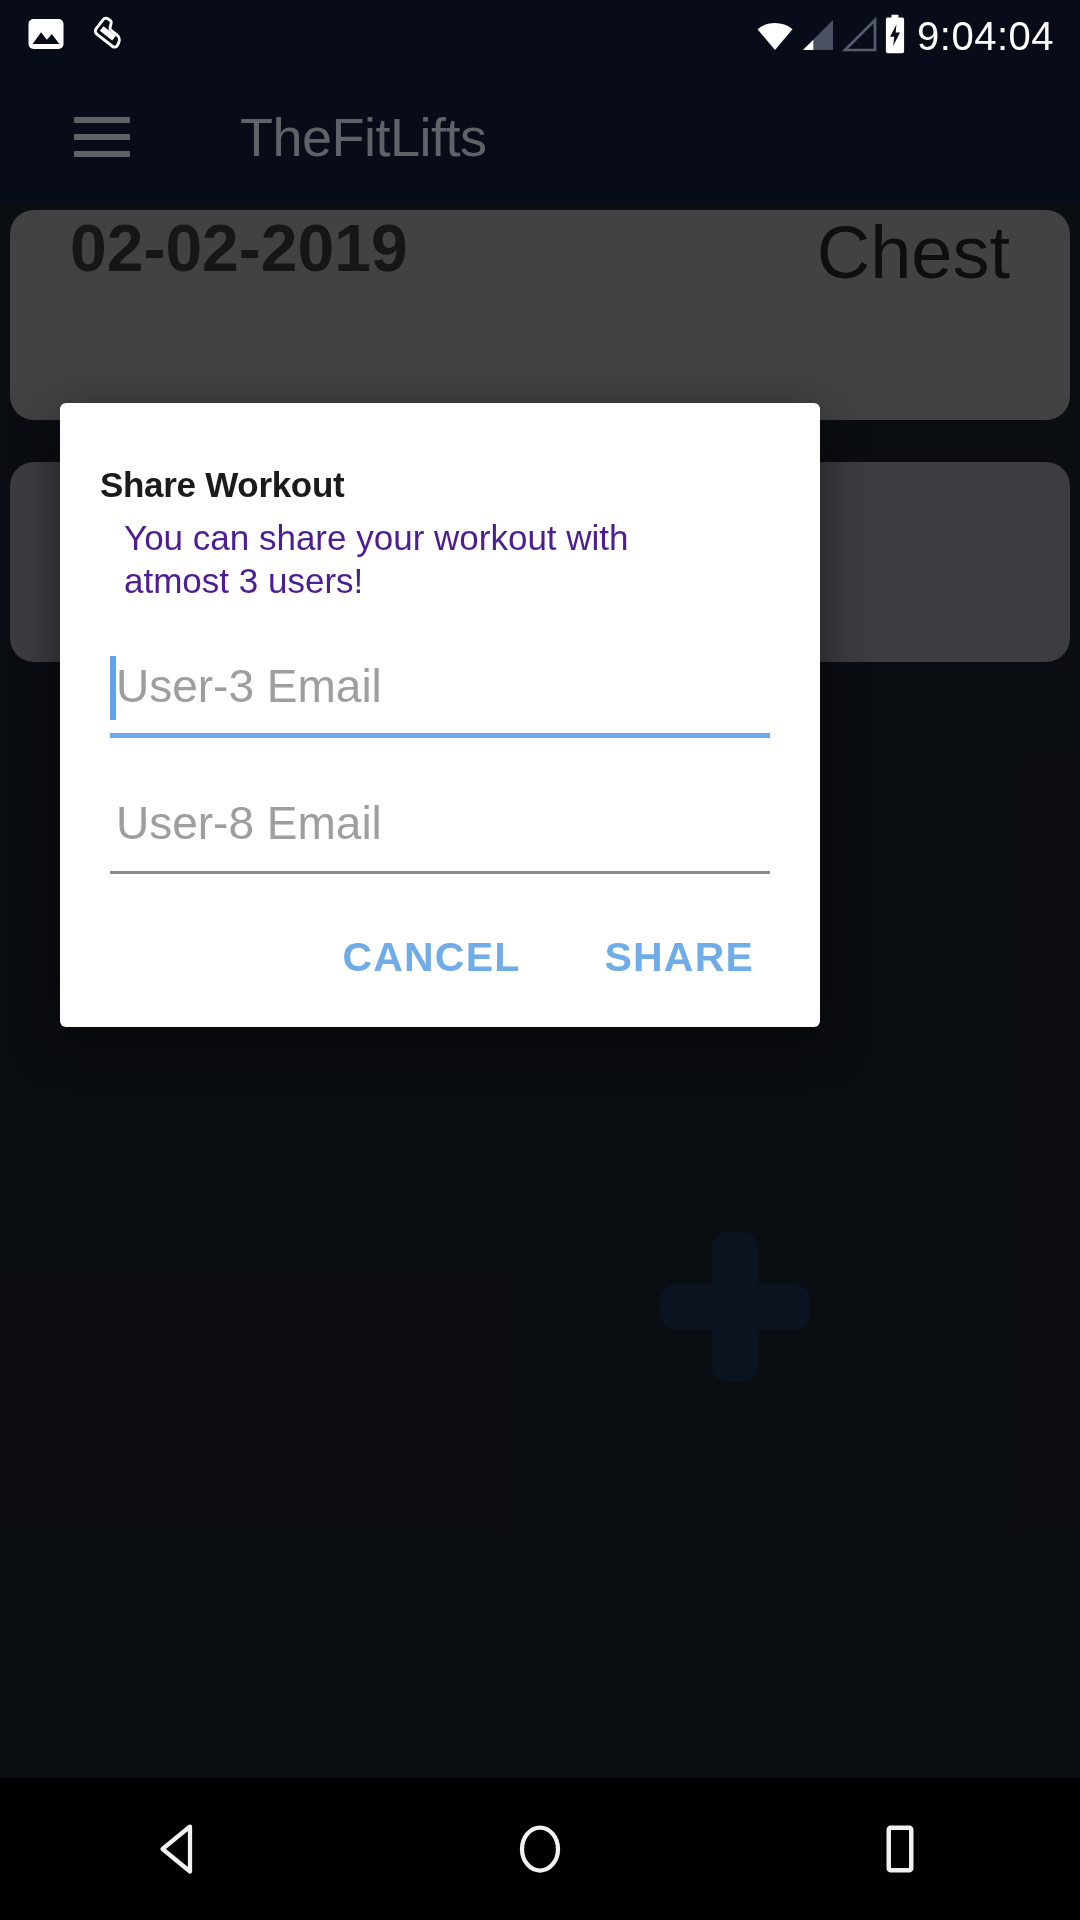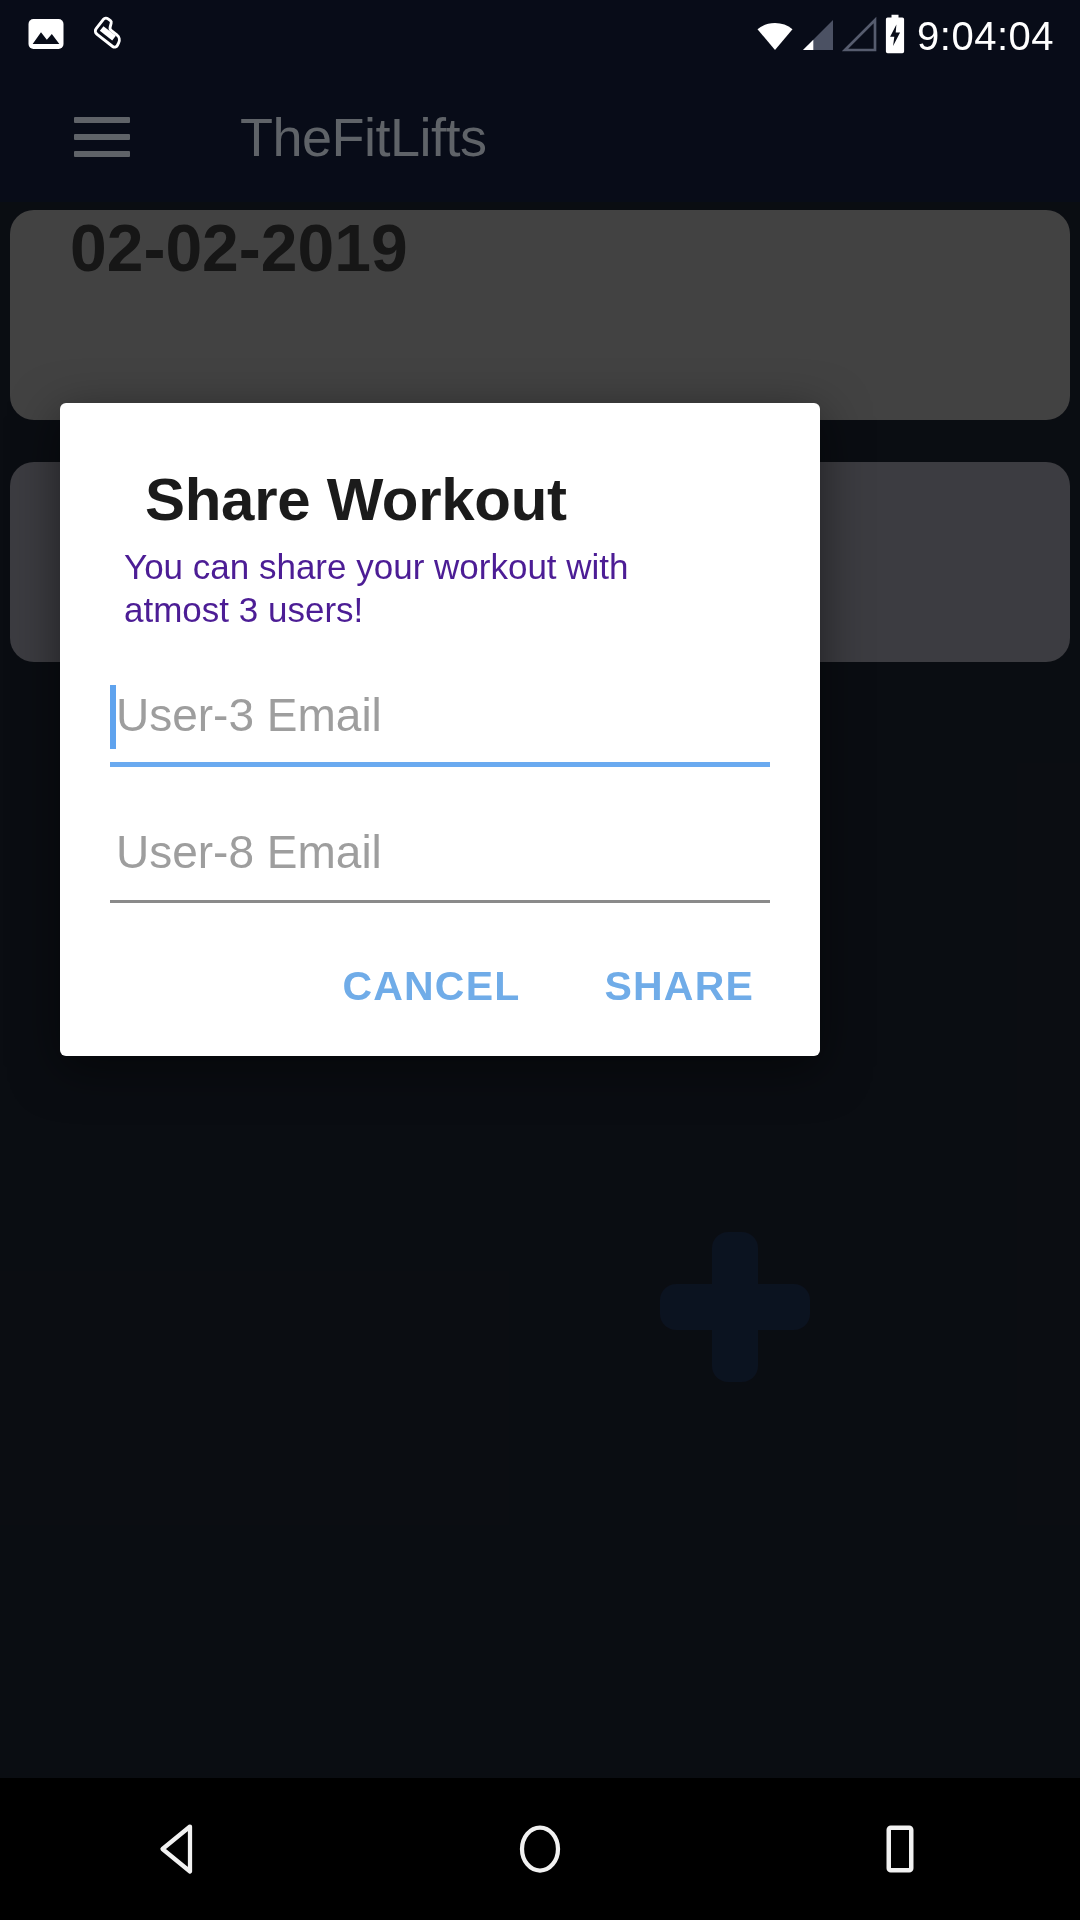--- a/index.html
+++ b/index.html
@@ -93,22 +93,22 @@
     position:absolute;
     left:60px; top:403px;
     width:760px;
     background:#fff;
     border-radius:6px;
     z-index:10;
     padding:62px 0 0 0;
     box-shadow:0 12px 48px rgba(0,0,0,0.5);
   }
   #dialog-title {
-    font-size:60px; font-weight:700; color:#1b1b1b;
-    padding:0 85px; letter-spacing:-0.3px;
+    font-size:35px; font-weight:700; color:#1b1b1b;
+    padding:0 40px; letter-spacing:-0.3px;
   }
   #dialog-message {
     font-size:35px; font-weight:400; color:#4c1d95;
     padding:12px 60px 0 64px; line-height:1.22;
     max-width:660px;
   }
   .field-wrap { padding:0 50px; margin-top:36px; }
   .field {
     position:relative;
     height:100px;
@@ -148,20 +148,21 @@
 </style>
 </head>
 <body>
 
 <div id="screen">
 
   <div id="content">
 
     <div class="workout-card" id="card-1">
       <span class="card-date">02-02-2019</span>
+      <span class="card-name">Chest</span>
     </div>
 
     <div class="workout-card" id="card-2">
       <span class="card-date"></span>
       <span class="card-name"></span>
     </div>
 
     <div id="fab">
       <span class="bar-h"></span>
       <span class="bar-v"></span>

